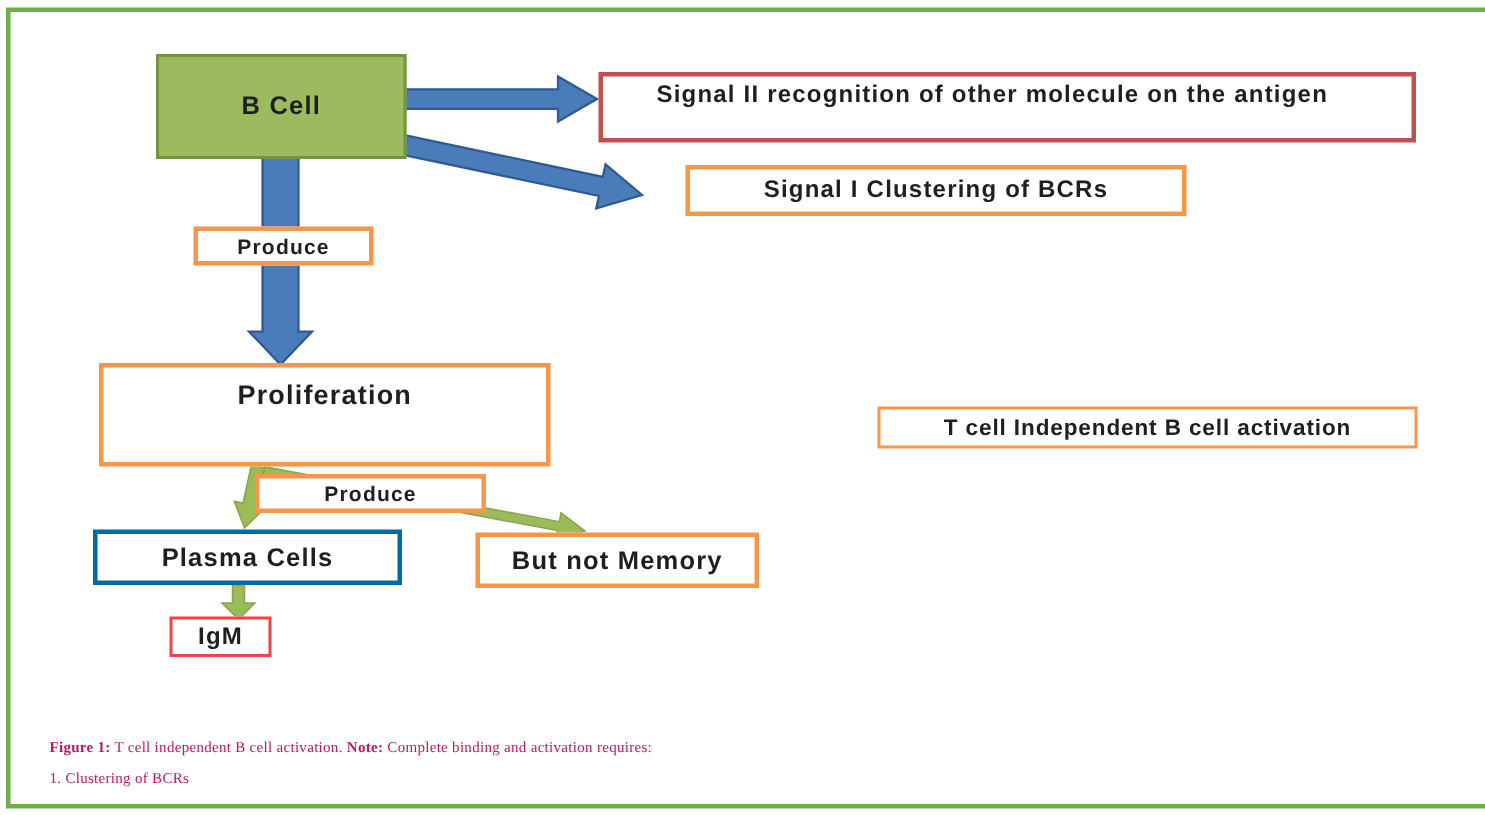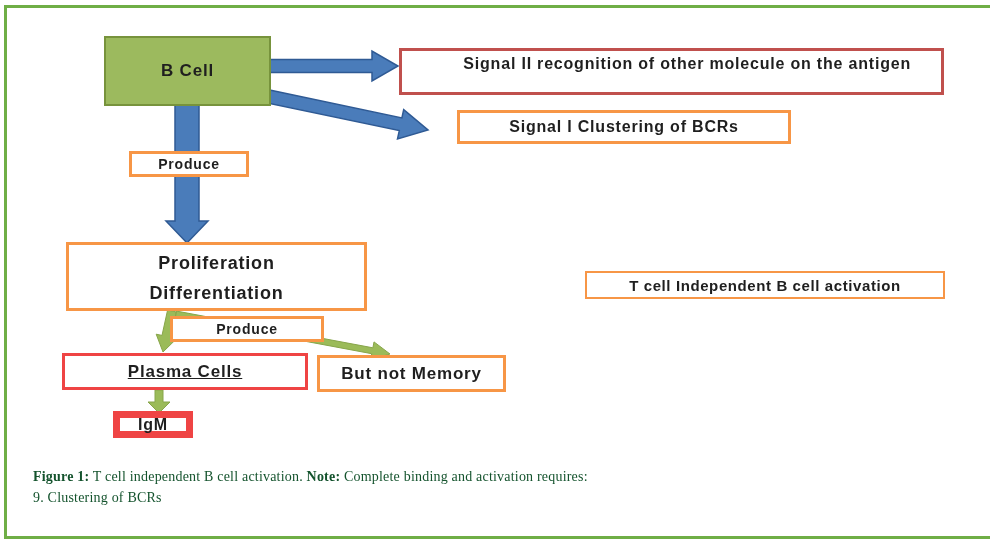--- a/index.html
+++ b/index.html
@@ -39,21 +39,21 @@
     font-size:17px;
   }
   .signal2{
     left:399px;top:48px;width:545px;height:47px;
     border:3px solid #c0504d;
     font-size:16px;
     display:block;
     line-height:21px;
     padding:2px 30px 0 10px;
     white-space:normal;
-    text-align:right;
+    text-align:center;
   }
   .signal1{
     left:430px;top:110px;width:334px;height:34px;
     border:3px solid #f79646;
     font-size:16px;
     margin-left:27px;
   }
   .produce-top{
     left:129px;top:151px;width:120px;height:26px;
     border:3px solid #f79646;
@@ -67,49 +67,48 @@
     line-height:30px;
     padding-top:3px;
     margin-left:11px;
   }
   .produce-bottom{
     left:170px;top:316px;width:154px;height:26px;
     border:3px solid #f79646;
     font-size:14px;
   }
   .plasma{
-    left:62px;top:353px;width:246px;height:37px;
-    border:3px solid #ef4444;
+    left:62px;top:353px;width:206px;height:37px;
+    border:3px solid #0369a1;
     font-size:17px;
-    text-decoration:underline;
   }
   .memory{
     left:317px;top:355px;width:189px;height:37px;
     border:3px solid #f79646;
     font-size:17px;
   }
   .igm{
-    left:113px;top:411px;width:80px;height:27px;
-    border:7px solid #ef4444;
+    left:113px;top:411px;width:68px;height:27px;
+    border:2px solid #ef4444;
     font-size:16px;
   }
   .tcell{
     left:585px;top:271px;width:360px;height:28px;
     border:2px solid #f79646;
     font-size:15px;
     letter-spacing:0.6px;
   }
   .caption{
     position:absolute;
-    left:33px;top:466px;width:930px;
+    left:33px;top:488px;width:930px;
     z-index:2;
     font-family:"Liberation Serif", serif;
-    font-size:14px;
+    font-size:10px;
     line-height:21px;
-    color:#14532d;
+    color:#be185d;
     letter-spacing:0.2px;
   }
   .caption b{letter-spacing:0.2px;}
 </style>
 </head>
 <body>
 
 <div class="canvas">
 
   <svg class="arrows" viewBox="0 0 990 543" xmlns="http://www.w3.org/2000/svg">
@@ -130,38 +129,37 @@
   <div class="node b-cell">B Cell</div>
 
   <div class="node signal2">Signal II recognition of other molecule on the antigen</div>
 
   <div class="node signal1">Signal I Clustering of BCRs</div>
 
   <div class="node produce-top">Produce</div>
 
   <div class="node proliferation">
     <div>Proliferation</div>
-    <div>Differentiation</div>
   </div>
 
   <div class="node produce-bottom">Produce</div>
 
   <div class="node plasma">Plasma Cells</div>
 
   <div class="node memory">But not Memory</div>
 
   <div class="node igm">IgM</div>
 
   <div class="node tcell">T cell Independent B cell activation</div>
 
   <div class="caption">
     <div>
       <b>Figure 1:</b>
       <span>T cell independent B cell activation.</span>
       <b>Note:</b>
       <span>Complete binding and activation requires:</span>
     </div>
-    <div>9. Clustering of BCRs</div>
+    <div>1. Clustering of BCRs</div>
   </div>
 
   <div class="frame"></div>
 
 </div>
 
 </body></html>

